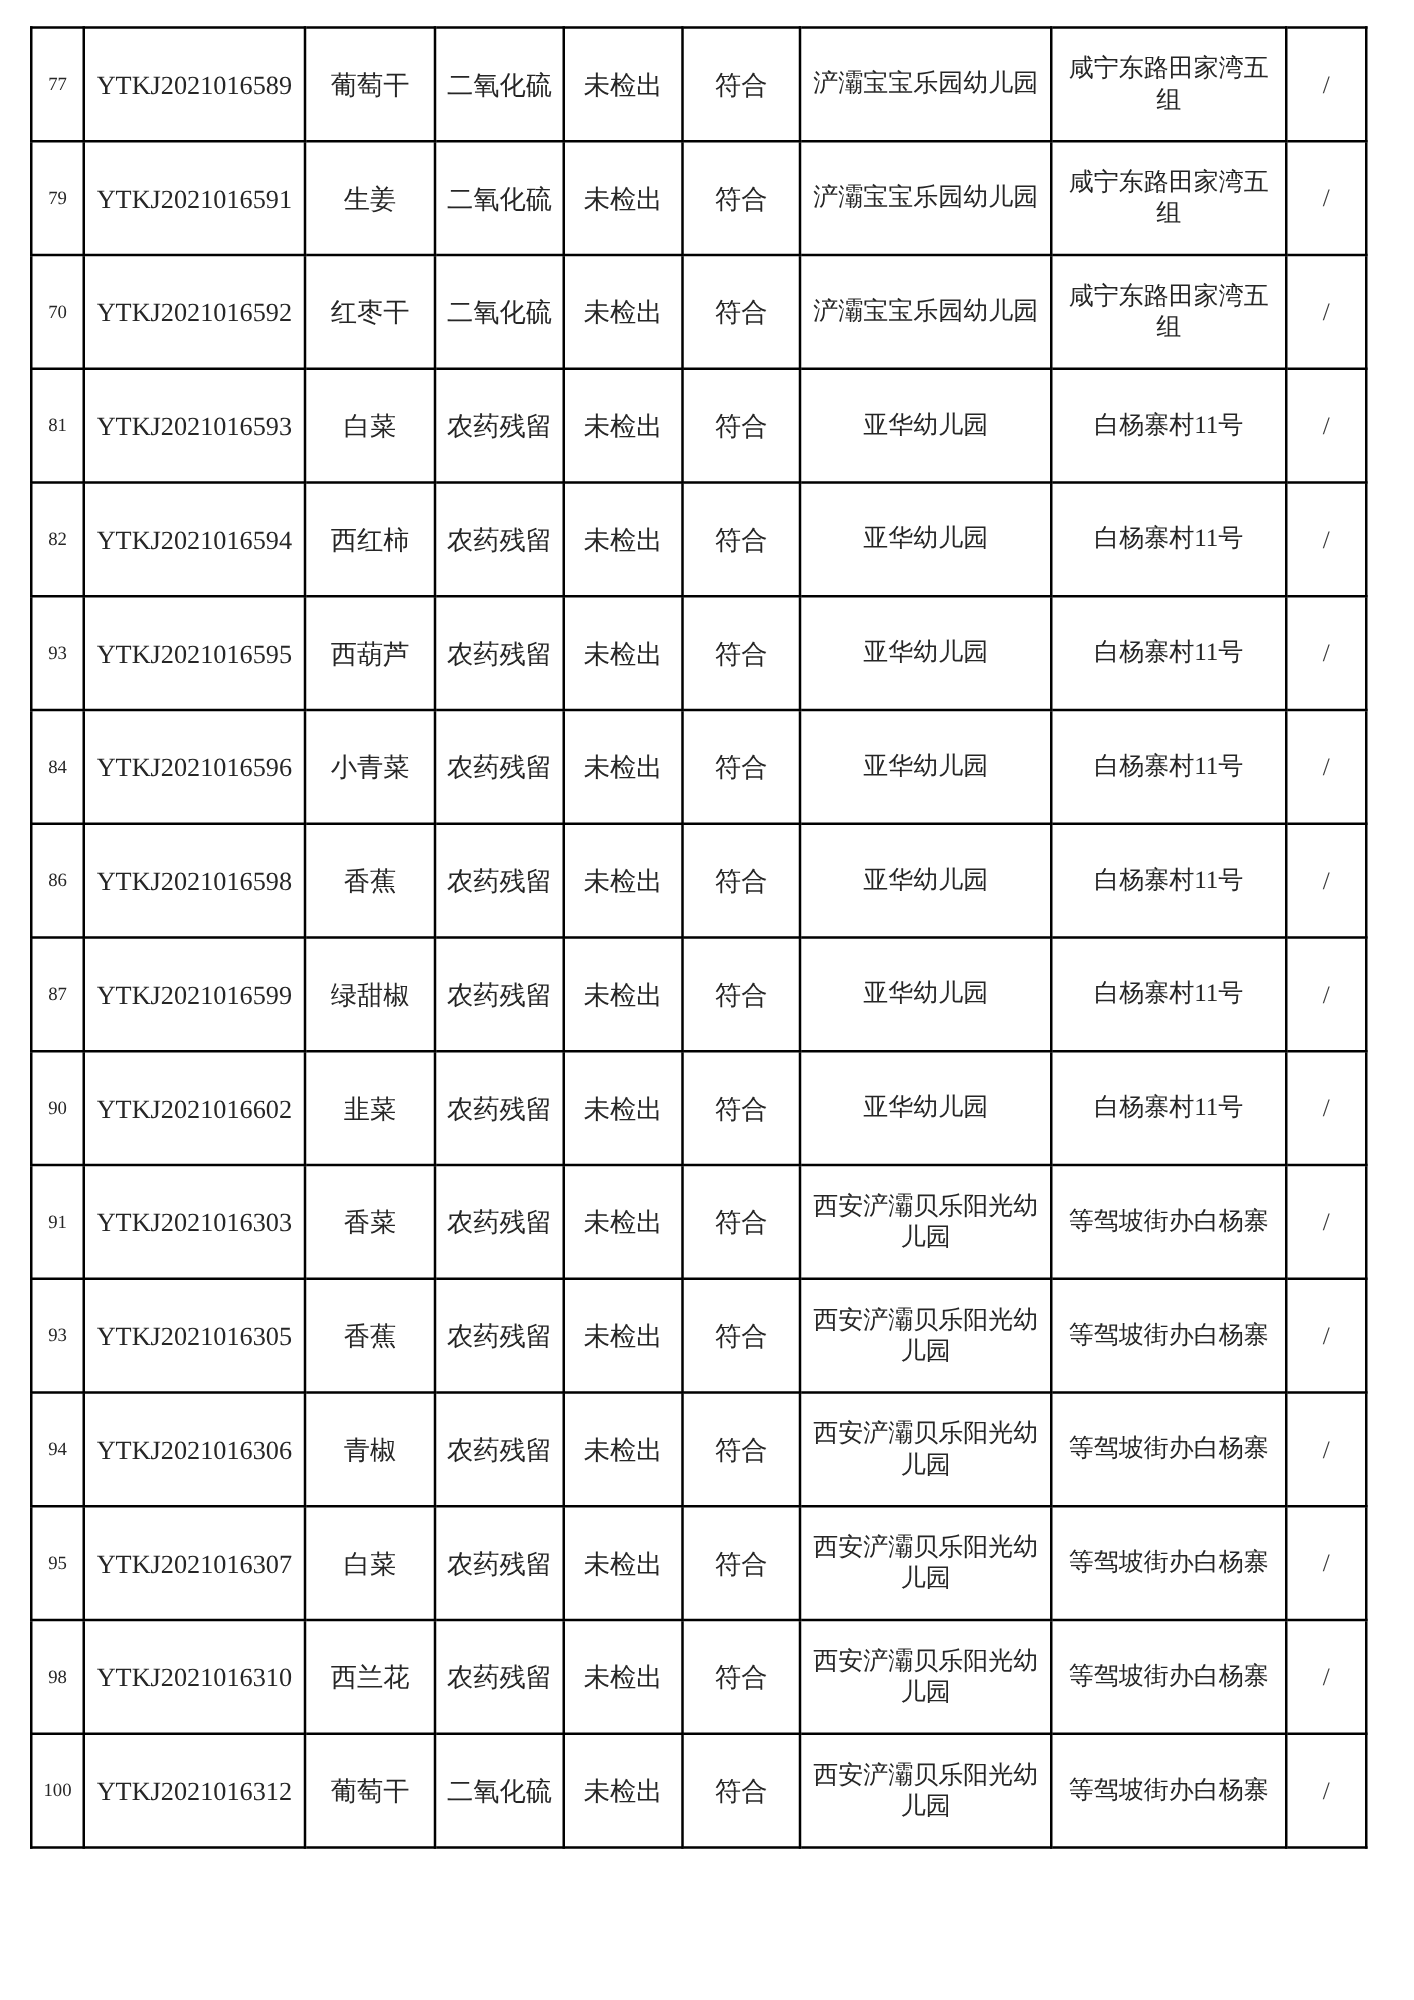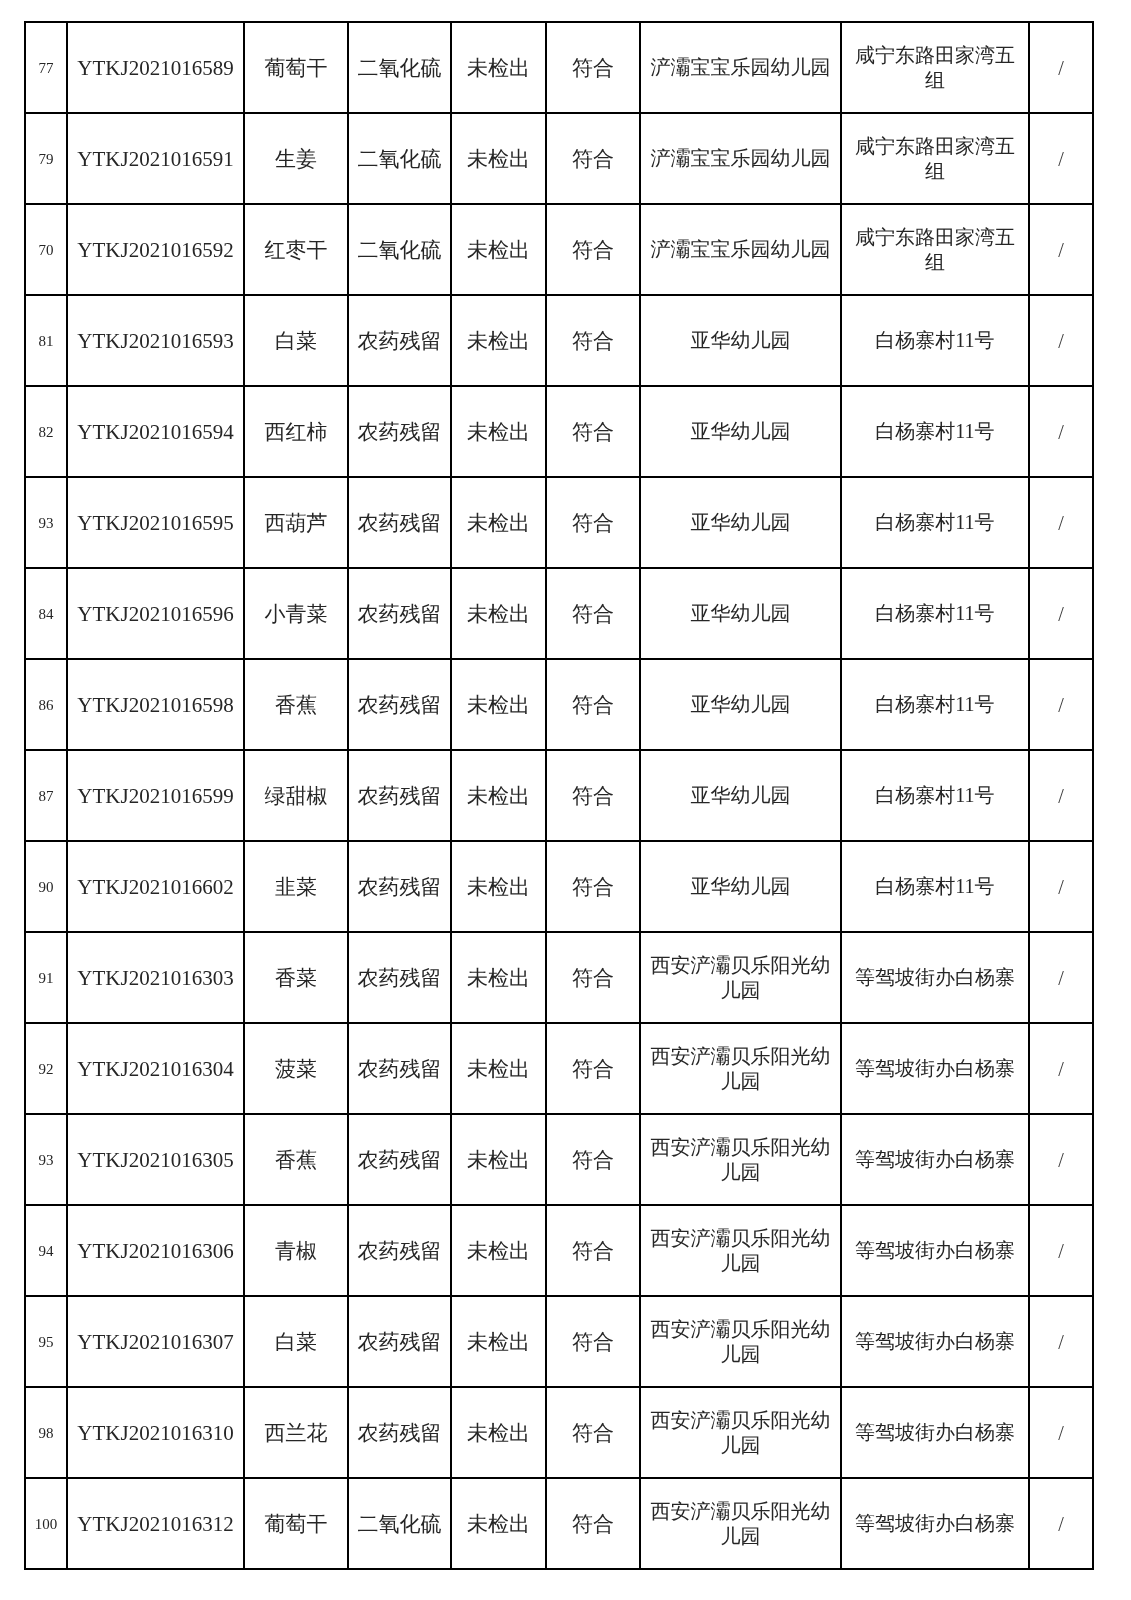--- a/index.html
+++ b/index.html
@@ -178,31 +178,20 @@
     <td>YTKJ2021016303</td>
     <td>香菜</td>
     <td>农药残留</td>
     <td>未检出</td>
     <td>符合</td>
     <td class="small">西安浐灞贝乐阳光幼儿园</td>
     <td class="small">等驾坡街办白杨寨</td>
     <td class="slash">/</td>
   </tr>
       <tr>
-    <td class="rownum">92</td>
-    <td>YTKJ2021016304</td>
-    <td>菠菜</td>
-    <td>农药残留</td>
-    <td>未检出</td>
-    <td>符合</td>
-    <td class="small">西安浐灞贝乐阳光幼儿园</td>
-    <td class="small">等驾坡街办白杨寨</td>
-    <td class="slash">/</td>
-  </tr>
-      <tr>
     <td class="rownum">93</td>
     <td>YTKJ2021016305</td>
     <td>香蕉</td>
     <td>农药残留</td>
     <td>未检出</td>
     <td>符合</td>
     <td class="small">西安浐灞贝乐阳光幼儿园</td>
     <td class="small">等驾坡街办白杨寨</td>
     <td class="slash">/</td>
   </tr>

